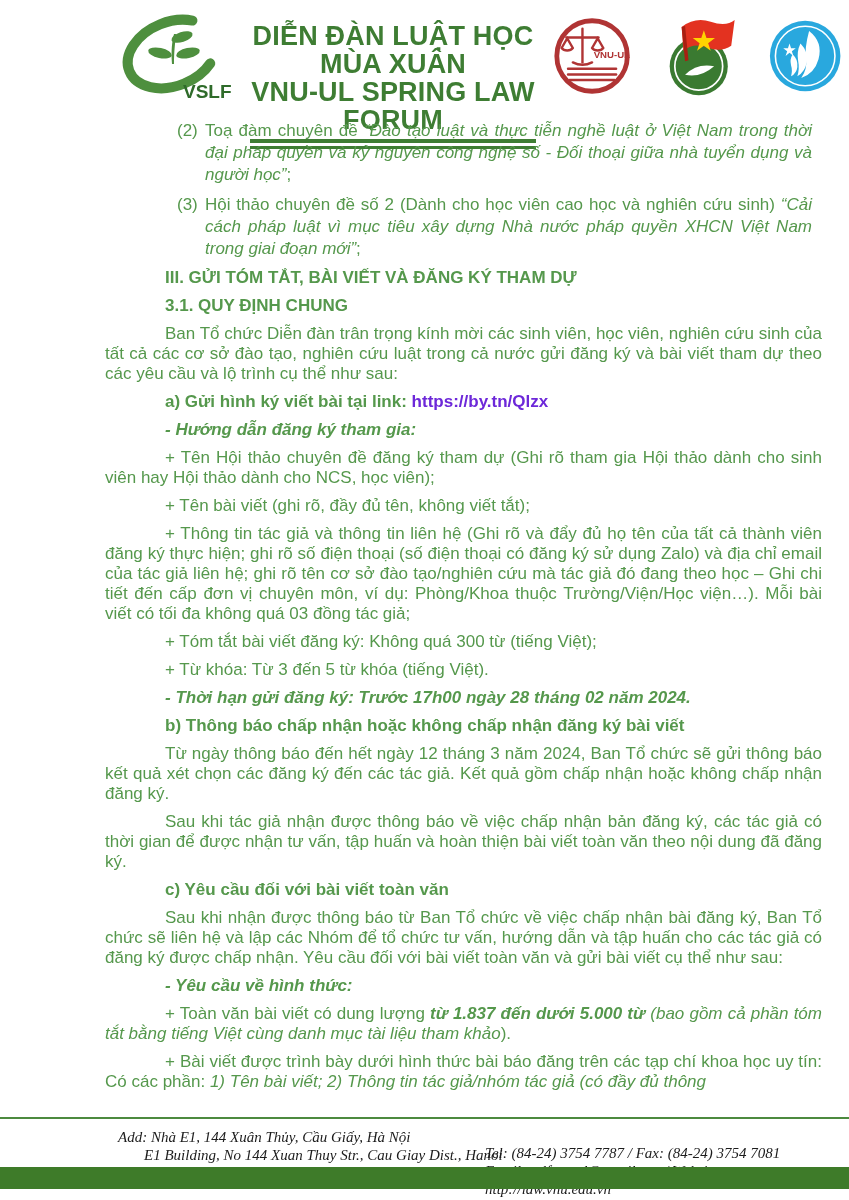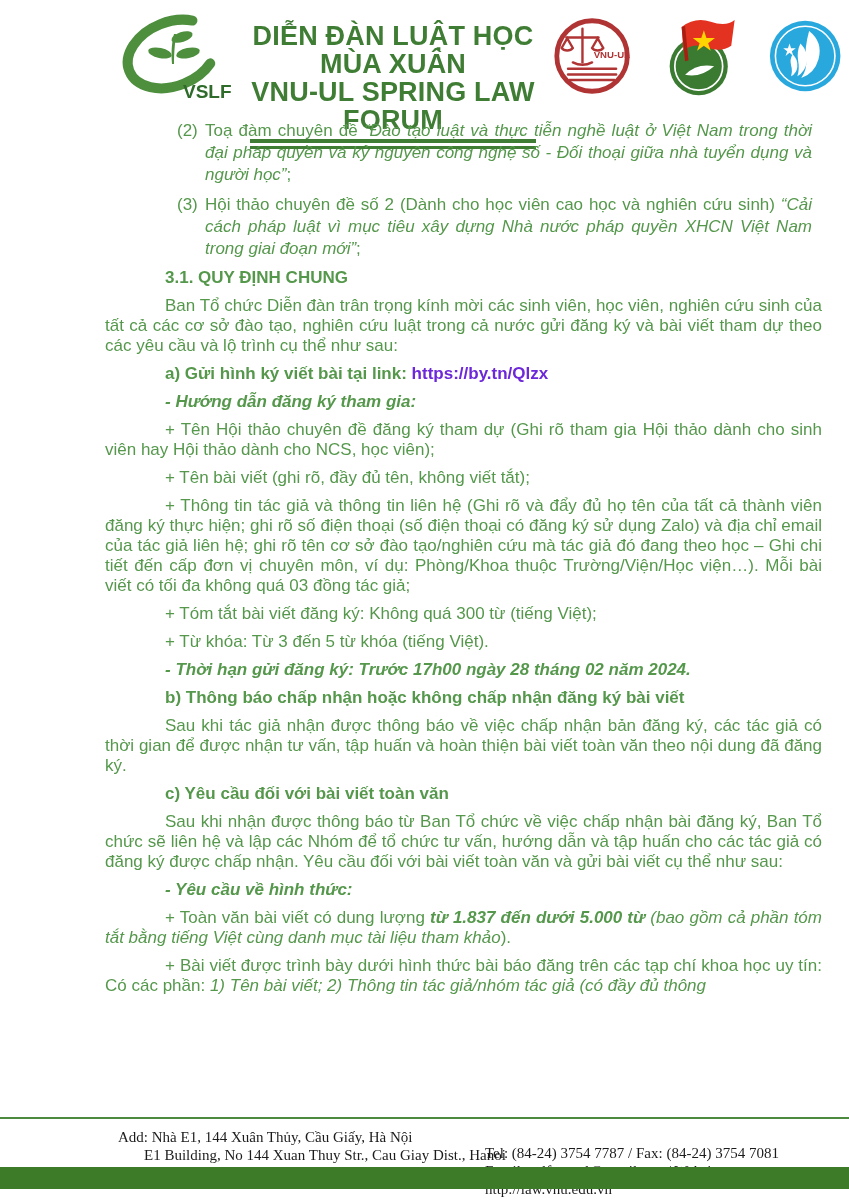--- a/index.html
+++ b/index.html
@@ -26,21 +26,21 @@
   .bold{font-weight:bold;}
   .ital{font-style:italic;}
   .list-item{margin-left:100px !important;margin-right:10px !important;text-indent:-28px;line-height:22px;}
   .list-item .num{display:inline-block;width:28px;text-indent:0;}
   .hang-list{margin-bottom:5px;}
   .link{color:#6d28d9;}
   
   .ftr-rule{position:absolute;left:0;right:0;top:1117px;height:2px;background:#4c8a3f;}
   .ftr{
     position:absolute;top:1128px;left:0;right:0;height:40px;color:#1c1c1c;
-    font-family:"Liberation Serif","DejaVu Serif",serif;font-size:15px;line-height:18px;
+    font-family:"Liberation Serif","DejaVu Serif",serif;font-size:15px;line-height:18px;font-style:italic;
   }
   .ftr-left{position:absolute;left:118px;top:0;}
   .ftr-left .l2{padding-left:26px;}
   .ftr-right{position:absolute;left:485px;top:16px;}
   .ftr-bar{position:absolute;left:0;right:0;top:1167px;height:22px;background:#3e7b29;}
 </style>
 </head>
 <body>
 
 <div class="page">
@@ -100,37 +100,39 @@
     </svg>
   </div>
 
   <div class="content">
 
     <div class="hang-list">
       <p class="list-item"><span class="num">(2)</span><span>Toạ đàm chuyên đề </span><span class="ital">“Đào tạo luật và thực tiễn nghề luật ở Việt Nam trong thời đại pháp quyền và kỷ nguyên công nghệ số - Đối thoại giữa nhà tuyển dụng và người học”</span><span>;</span></p>
       <p class="list-item"><span class="num">(3)</span><span>Hội thảo chuyên đề số 2 (Dành cho học viên cao học và nghiên cứu sinh) </span><span class="ital">“Cải cách pháp luật vì mục tiêu xây dựng Nhà nước pháp quyền XHCN Việt Nam trong giai đoạn mới”</span><span>;</span></p>
     </div>
 
+    <p class="bold indent">III. GỬI TÓM TẮT, BÀI VIẾT VÀ ĐĂNG KÝ THAM DỰ</p>
     <p class="bold indent">3.1. QUY ĐỊNH CHUNG</p>
 
     <p class="indent">Ban Tổ chức Diễn đàn trân trọng kính mời các sinh viên, học viên, nghiên cứu sinh của tất cả các cơ sở đào tạo, nghiên cứu luật trong cả nước gửi đăng ký và bài viết tham dự theo các yêu cầu và lộ trình cụ thể như sau:</p>
 
     <p class="bold indent"><span>a) Gửi hình ký viết bài tại link: </span><span class="link">https://by.tn/Qlzx</span></p>
 
     <p class="bold ital indent">- Hướng dẫn đăng ký tham gia:</p>
 
     <p class="indent">+ Tên Hội thảo chuyên đề đăng ký tham dự (Ghi rõ tham gia Hội thảo dành cho sinh viên hay Hội thảo dành cho NCS, học viên);</p>
     <p class="indent">+ Tên bài viết (ghi rõ, đầy đủ tên, không viết tắt);</p>
     <p class="indent">+ Thông tin tác giả và thông tin liên hệ (Ghi rõ và đẩy đủ họ tên của tất cả thành viên đăng ký thực hiện; ghi rõ số điện thoại (số điện thoại có đăng ký sử dụng Zalo) và địa chỉ email của tác giả liên hệ; ghi rõ tên cơ sở đào tạo/nghiên cứu mà tác giả đó đang theo học – Ghi chi tiết đến cấp đơn vị chuyên môn, ví dụ: Phòng/Khoa thuộc Trường/Viện/Học viện…). Mỗi bài viết có tối đa không quá 03 đồng tác giả;</p>
     <p class="indent">+ Tóm tắt bài viết đăng ký: Không quá 300 từ (tiếng Việt);</p>
     <p class="indent">+ Từ khóa: Từ 3 đến 5 từ khóa (tiếng Việt).</p>
 
     <p class="bold ital indent">- Thời hạn gửi đăng ký: Trước 17h00 ngày 28 tháng 02 năm 2024.</p>
 
     <p class="bold indent">b) Thông báo chấp nhận hoặc không chấp nhận đăng ký bài viết</p>
+    <p class="indent">Từ ngày thông báo đến hết ngày 12 tháng 3 năm 2024, Ban Tổ chức sẽ gửi thông báo kết quả xét chọn các đăng ký đến các tác giả. Kết quả gồm chấp nhận hoặc không chấp nhận đăng ký.</p>
     <p class="indent">Sau khi tác giả nhận được thông báo về việc chấp nhận bản đăng ký, các tác giả có thời gian để được nhận tư vấn, tập huấn và hoàn thiện bài viết toàn văn theo nội dung đã đăng ký.</p>
 
     <p class="bold indent">c) Yêu cầu đối với bài viết toàn văn</p>
     <p class="indent">Sau khi nhận được thông báo từ Ban Tổ chức về việc chấp nhận bài đăng ký, Ban Tổ chức sẽ liên hệ và lập các Nhóm để tổ chức tư vấn, hướng dẫn và tập huấn cho các tác giả có đăng ký được chấp nhận. Yêu cầu đối với bài viết toàn văn và gửi bài viết cụ thể như sau:</p>
 
     <p class="bold ital indent">- Yêu cầu về hình thức:</p>
 
     <p class="indent"><span>+ Toàn văn bài viết có dung lượng </span><span class="bold ital">từ 1.837 đến dưới 5.000 từ</span><span> </span><span class="ital">(bao gồm cả phần tóm tắt bằng tiếng Việt cùng danh mục tài liệu tham khảo</span><span>).</span></p>
 
     <p class="indent"><span>+ Bài viết được trình bày dưới hình thức bài báo đăng trên các tạp chí khoa học uy tín: Có các phần: </span><span class="ital">1) Tên bài viết; 2) Thông tin tác giả/nhóm tác giả (có đầy đủ thông</span></p>

